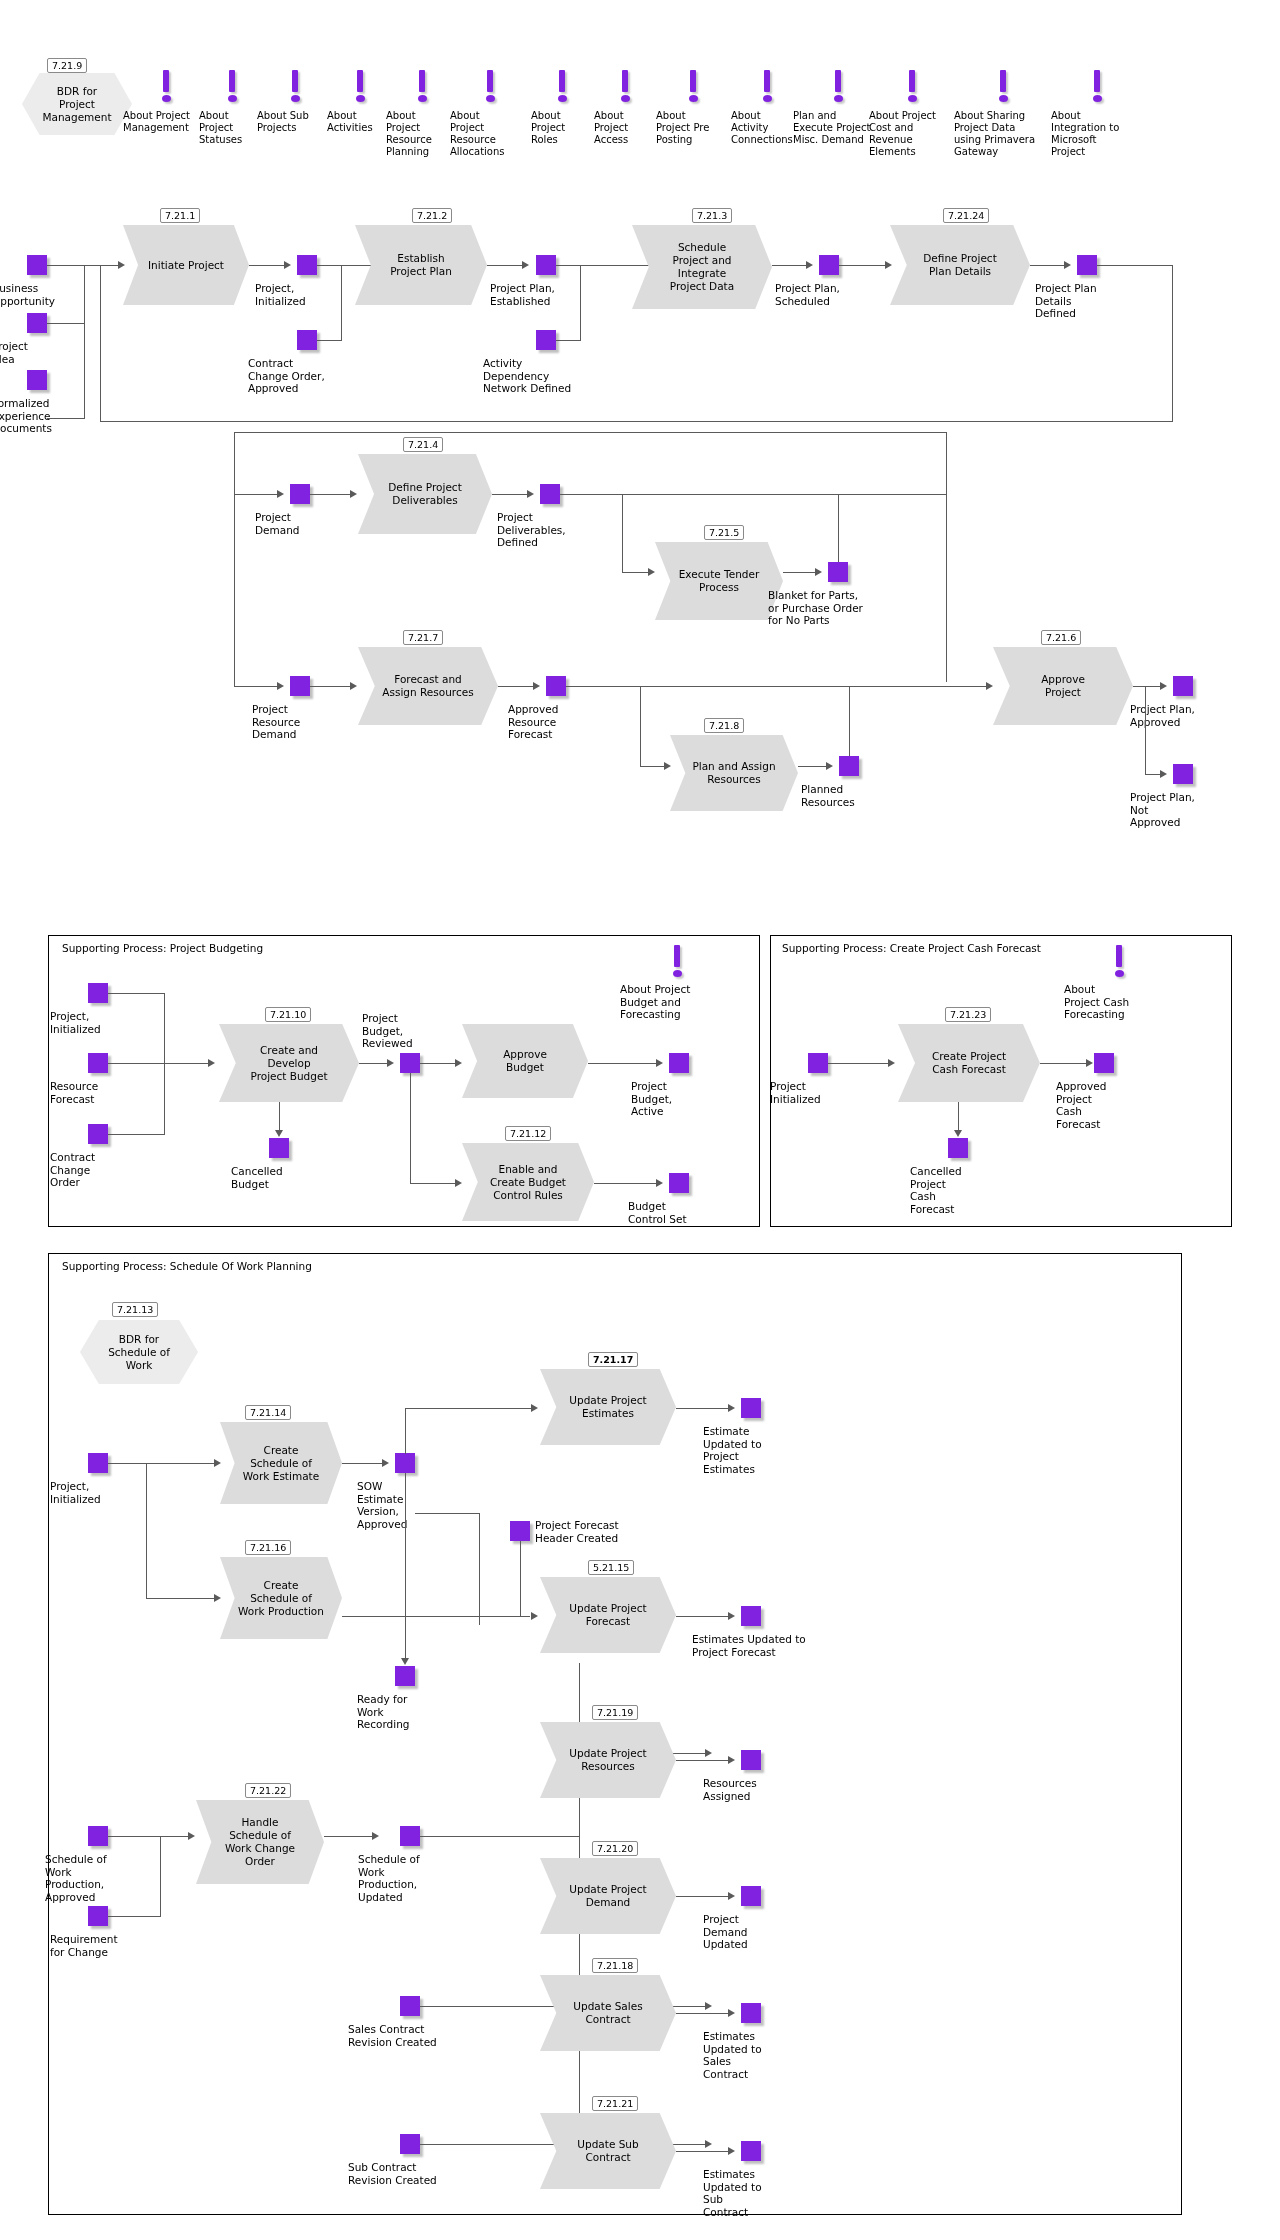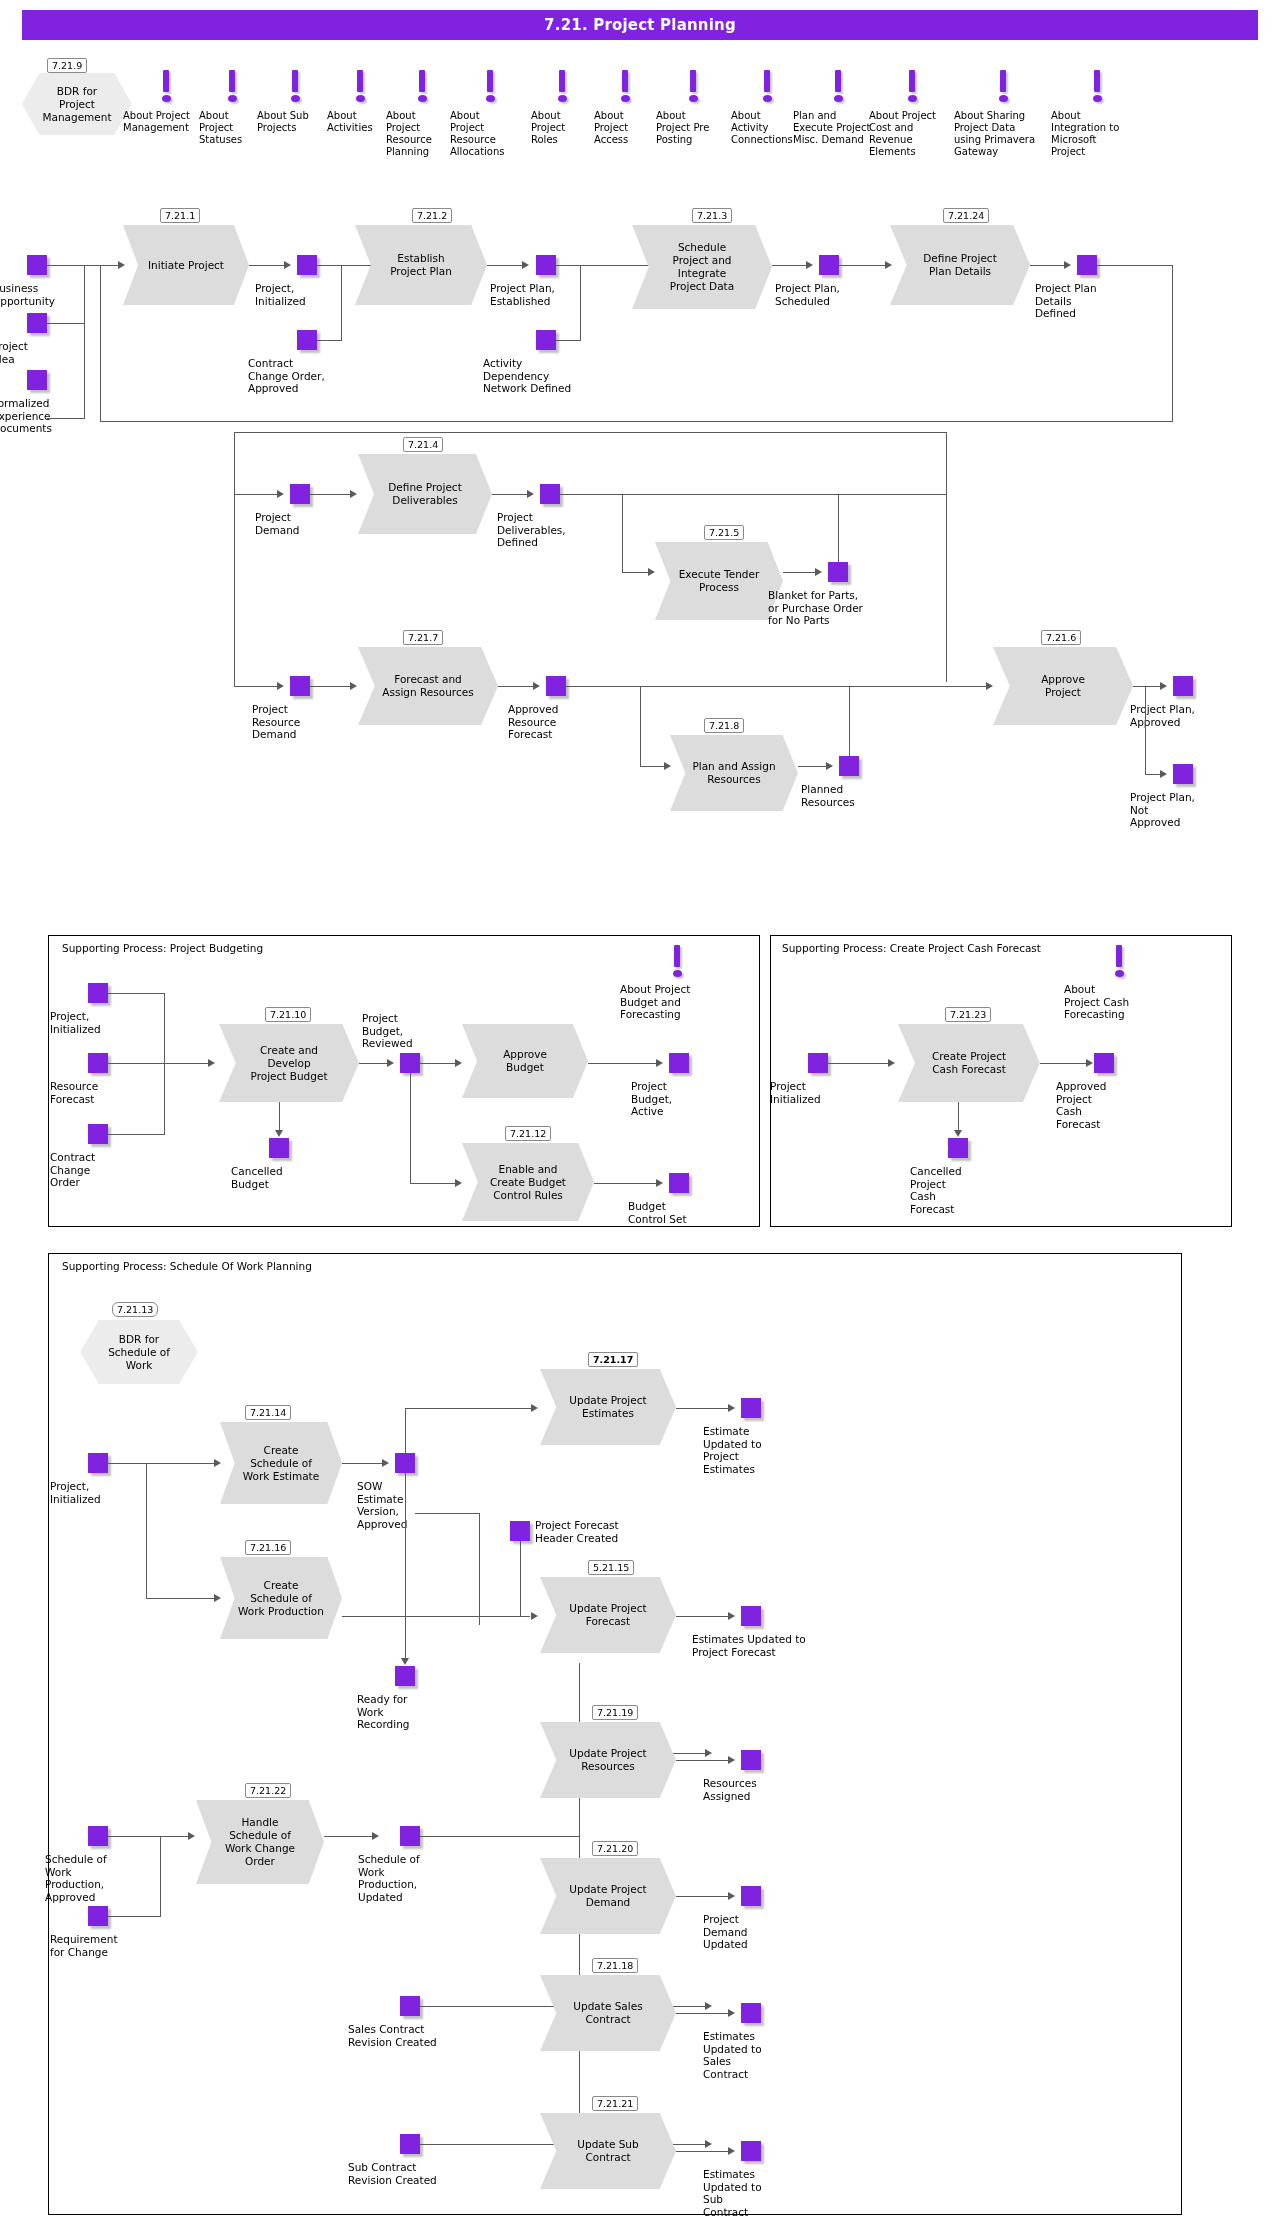--- a/index.html
+++ b/index.html
@@ -55,21 +55,20 @@
 
   
   .frame{position:absolute;border:1px solid #000;background:transparent;}
   .frame-title{position:absolute;font-size:10.5px;color:#000;}
 </style>
 </head>
 <body>
 
 <div id="page">
 
-  <div class="titlebar">7.21. Project Planning</div>
 
   <div class="tag" style="left:47px;top:58px;">7.21.9</div>
   <div class="hex" style="left:22px;top:73px;width:110px;height:62px;">BDR for
 Project
 Management</div>
 
   <div id="info-row">
       <div class="info" style="left: 159px; top: 70px;">
         <div class="bar"></div>
         <div class="dot"></div>
@@ -463,21 +462,21 @@
   <div class="av" style="left:954px;top:1130px;"></div>
   <div class="state" style="left:948px;top:1138px;"></div>
   <div class="lbl" style="left:910px;top:1165px;width:96px;">Cancelled
 Project
 Cash
 Forecast</div>
 
   <div class="frame" style="left:48px;top:1253px;width:1132px;height:960px;"></div>
   <div class="frame-title" style="left:62px;top:1260px;">Supporting Process: Schedule Of Work Planning</div>
 
-  <div class="tag" style="left:112px;top:1302px;border-radius:6px;">7.21.13</div>
+  <div class="tag" style="left:112px;top:1302px;">7.21.13</div>
   <div class="hex" style="left:80px;top:1320px;width:118px;height:64px;">BDR for
 Schedule of
 Work</div>
 
   <div class="state" style="left:88px;top:1453px;"></div>
   <div class="lbl" style="left:50px;top:1480px;width:96px;">Project,
 Initialized</div>
 
   <div class="h" style="left:108px;top:1463px;width:110px;"></div>
   <div class="ah" style="left:214px;top:1459px;"></div>

